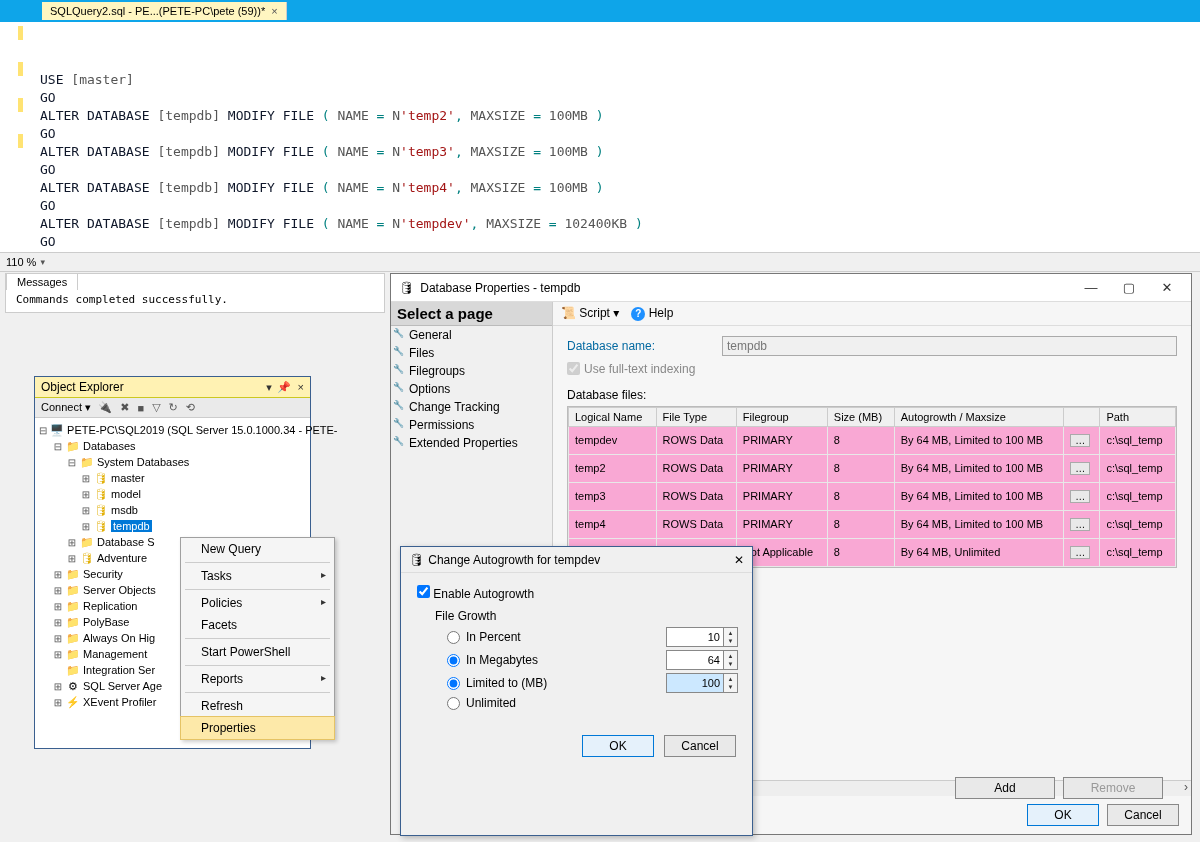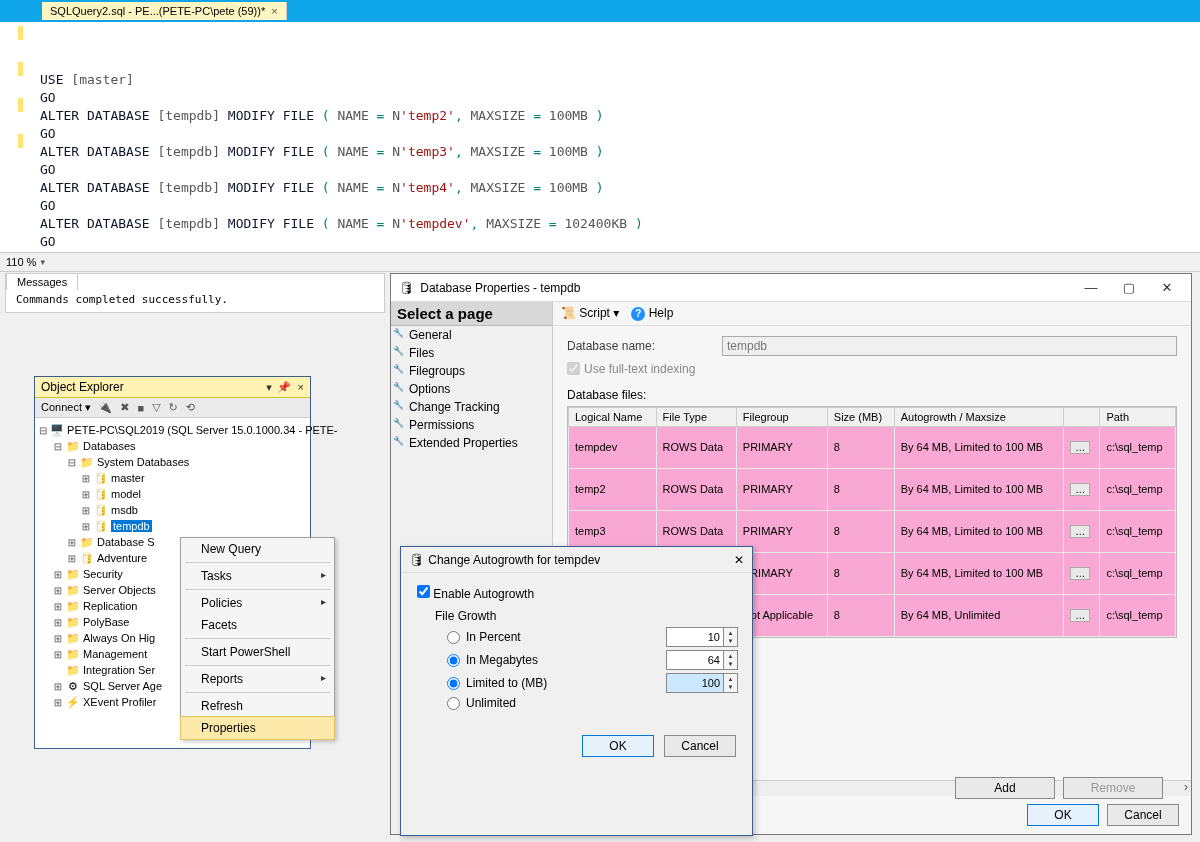--- a/index.html
+++ b/index.html
@@ -234,21 +234,21 @@
   font-size:12px;
 }
 .help-ico {
   width:14px; height:14px; border-radius:50%;
   background:#1e90ff; color:#fff;
   display:inline-flex; align-items:center; justify-content:center;
   font-size:10px; font-weight:bold;
 }
 .dlg-form { padding:10px 14px; }
 .form-row { display:flex; align-items:center; margin-bottom:6px; font-size:12px;}
-.form-row label { width:155px; color:#404040;}
+.form-row label { width:155px; color:#0369a1;}
 .form-row input[type=text] {
   flex:1; height:20px; border:1px solid #aaa; padding:1px 4px; font-size:12px; background:#fff;
 }
 .form-row input[readonly]{ background:#f0f0f0; color:#777;}
 .ellips-btn { width:24px; height:22px; border:1px solid #aaa; background:#e9e9e9; margin-left:2px; font-size:10px;}
 .chk-row { margin:4px 0 12px 0; color:#888; font-size:12px; display:flex; align-items:center; gap:4px;}
 
 .section-label { font-size:12px; margin: 2px 0 4px 0;}
 .files-grid {
   border:1px solid #bbb;
@@ -259,21 +259,21 @@
 .files-grid table { width:100%; border-collapse:collapse; }
 .files-grid th {
   background:#f0f0f0;
   border:1px solid #ccc;
   padding:3px 6px;
   text-align:left;
   font-weight:normal;
 }
 .files-grid td {
   border:1px solid #e8e8e8;
-  padding:14px 6px;
+  padding:7px 6px;
   white-space: nowrap;
 }
 .grid-ellips {
   display:inline-block;
   border:1px solid #aaa; background:#e9e9e9;
   padding:0 4px; font-size:10px;
 }
 .dlg-scrollbar {
   height:16px;
   background:#eee;

